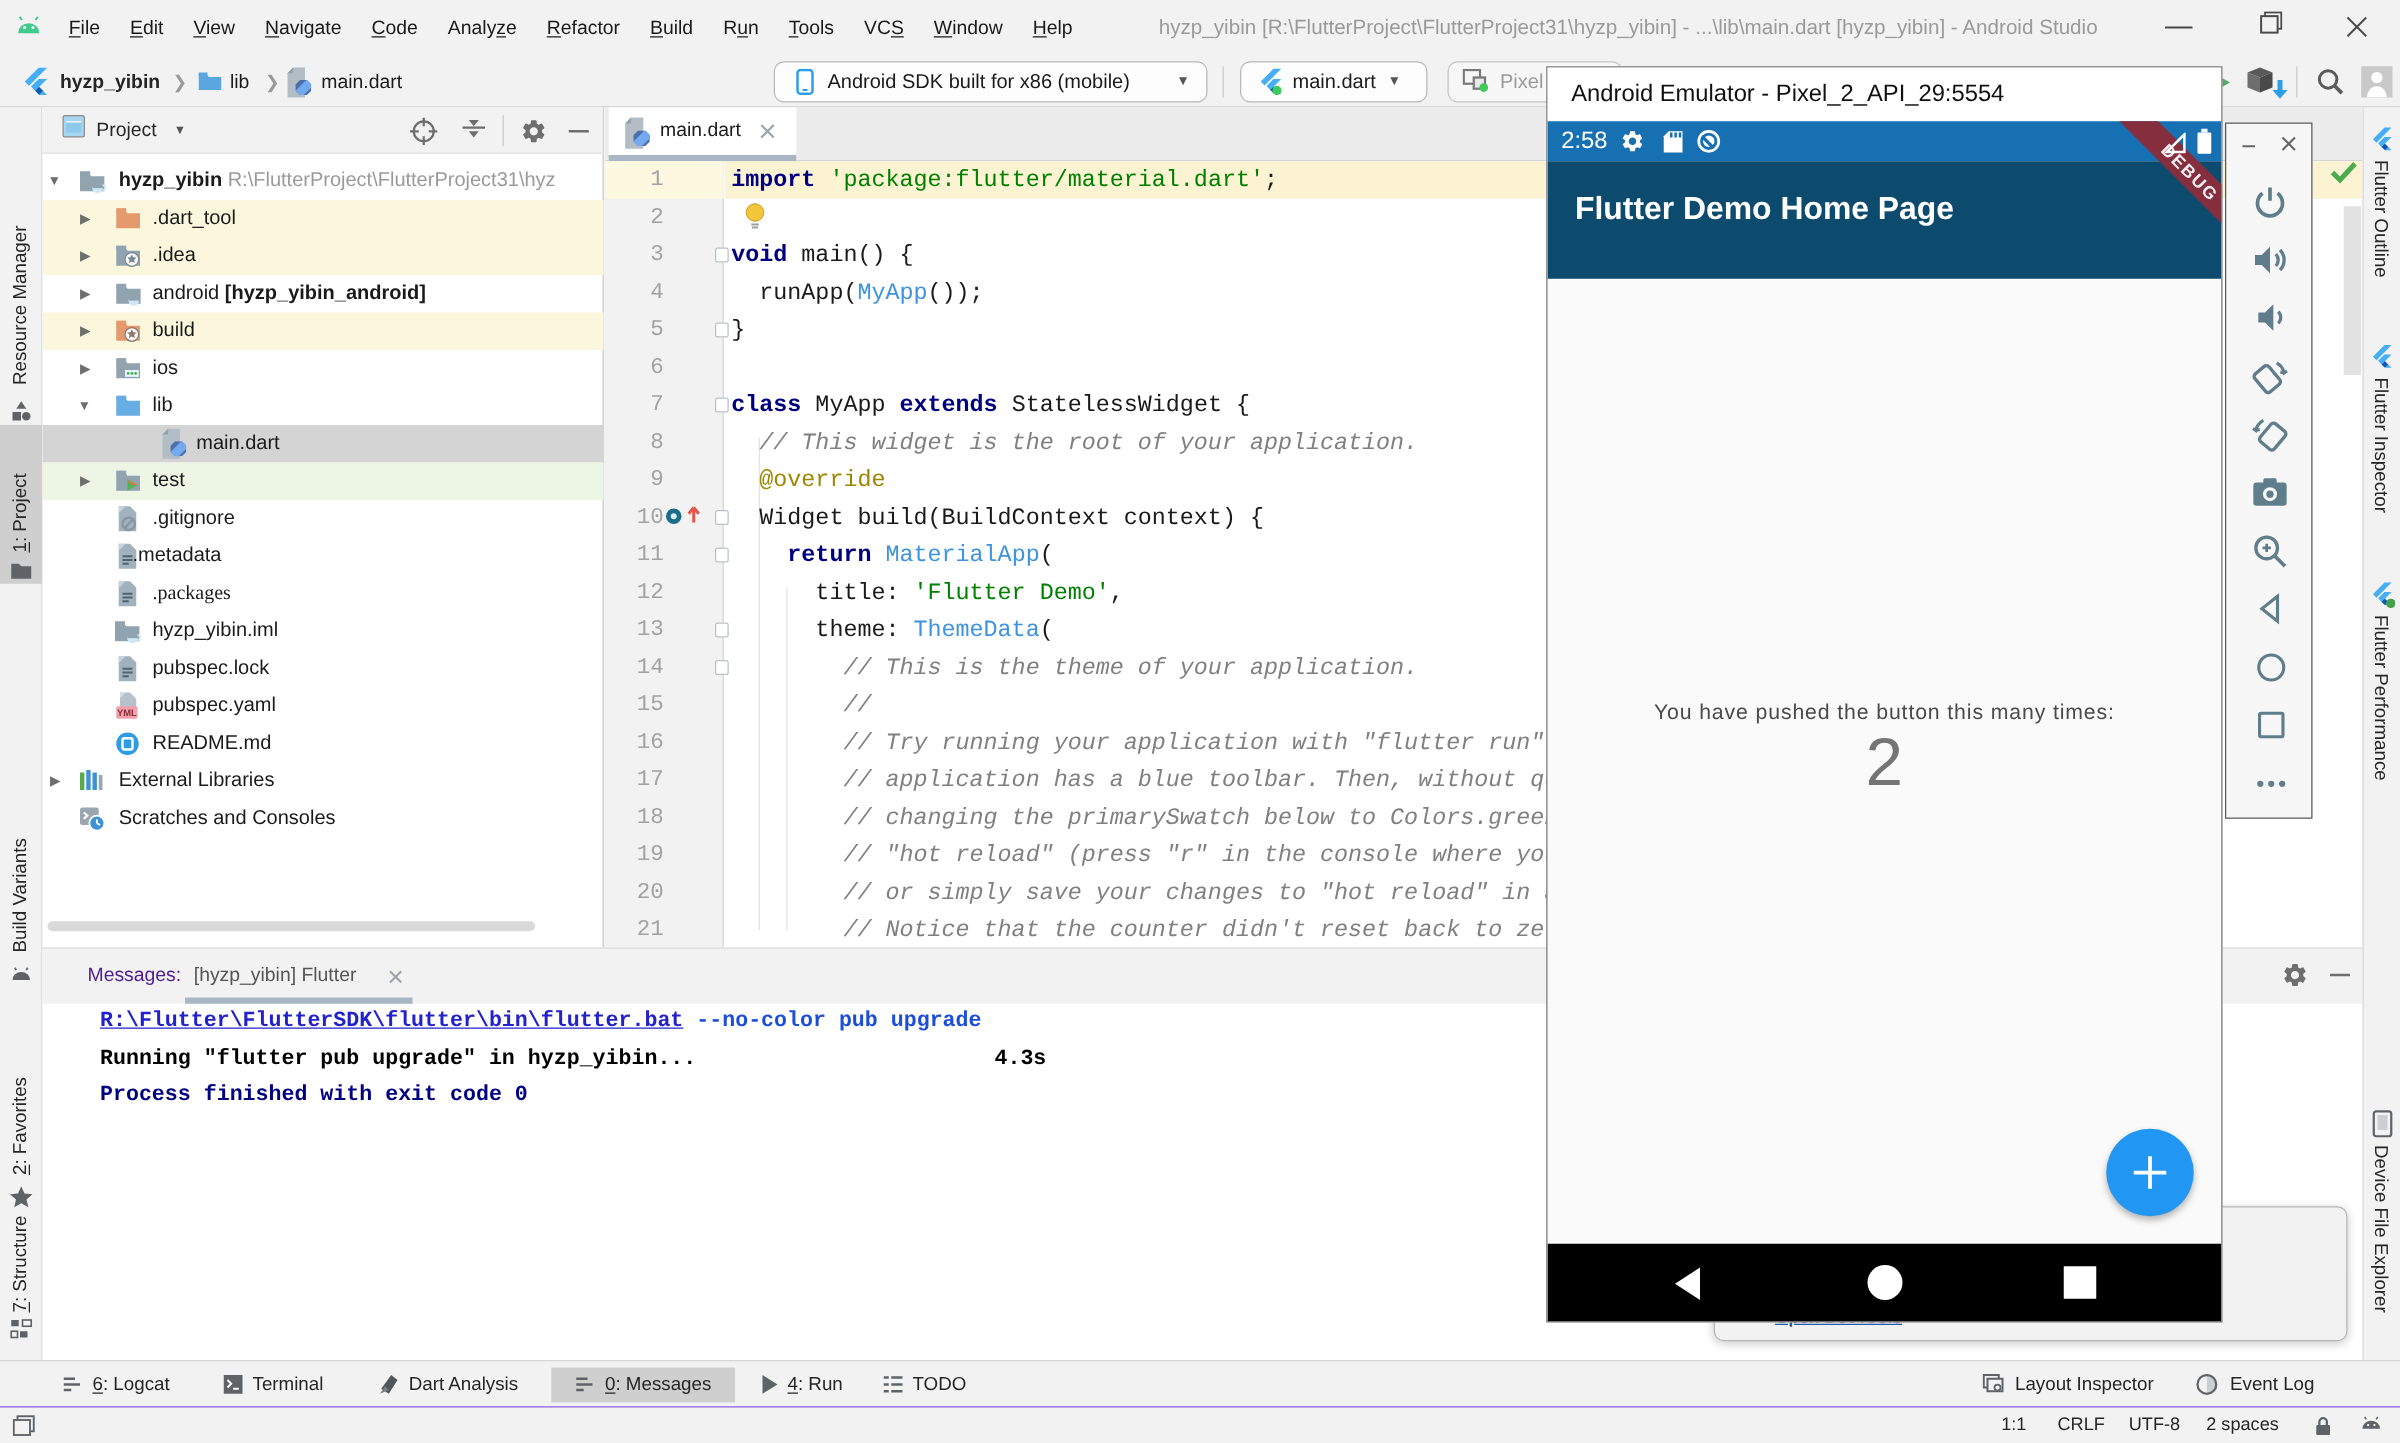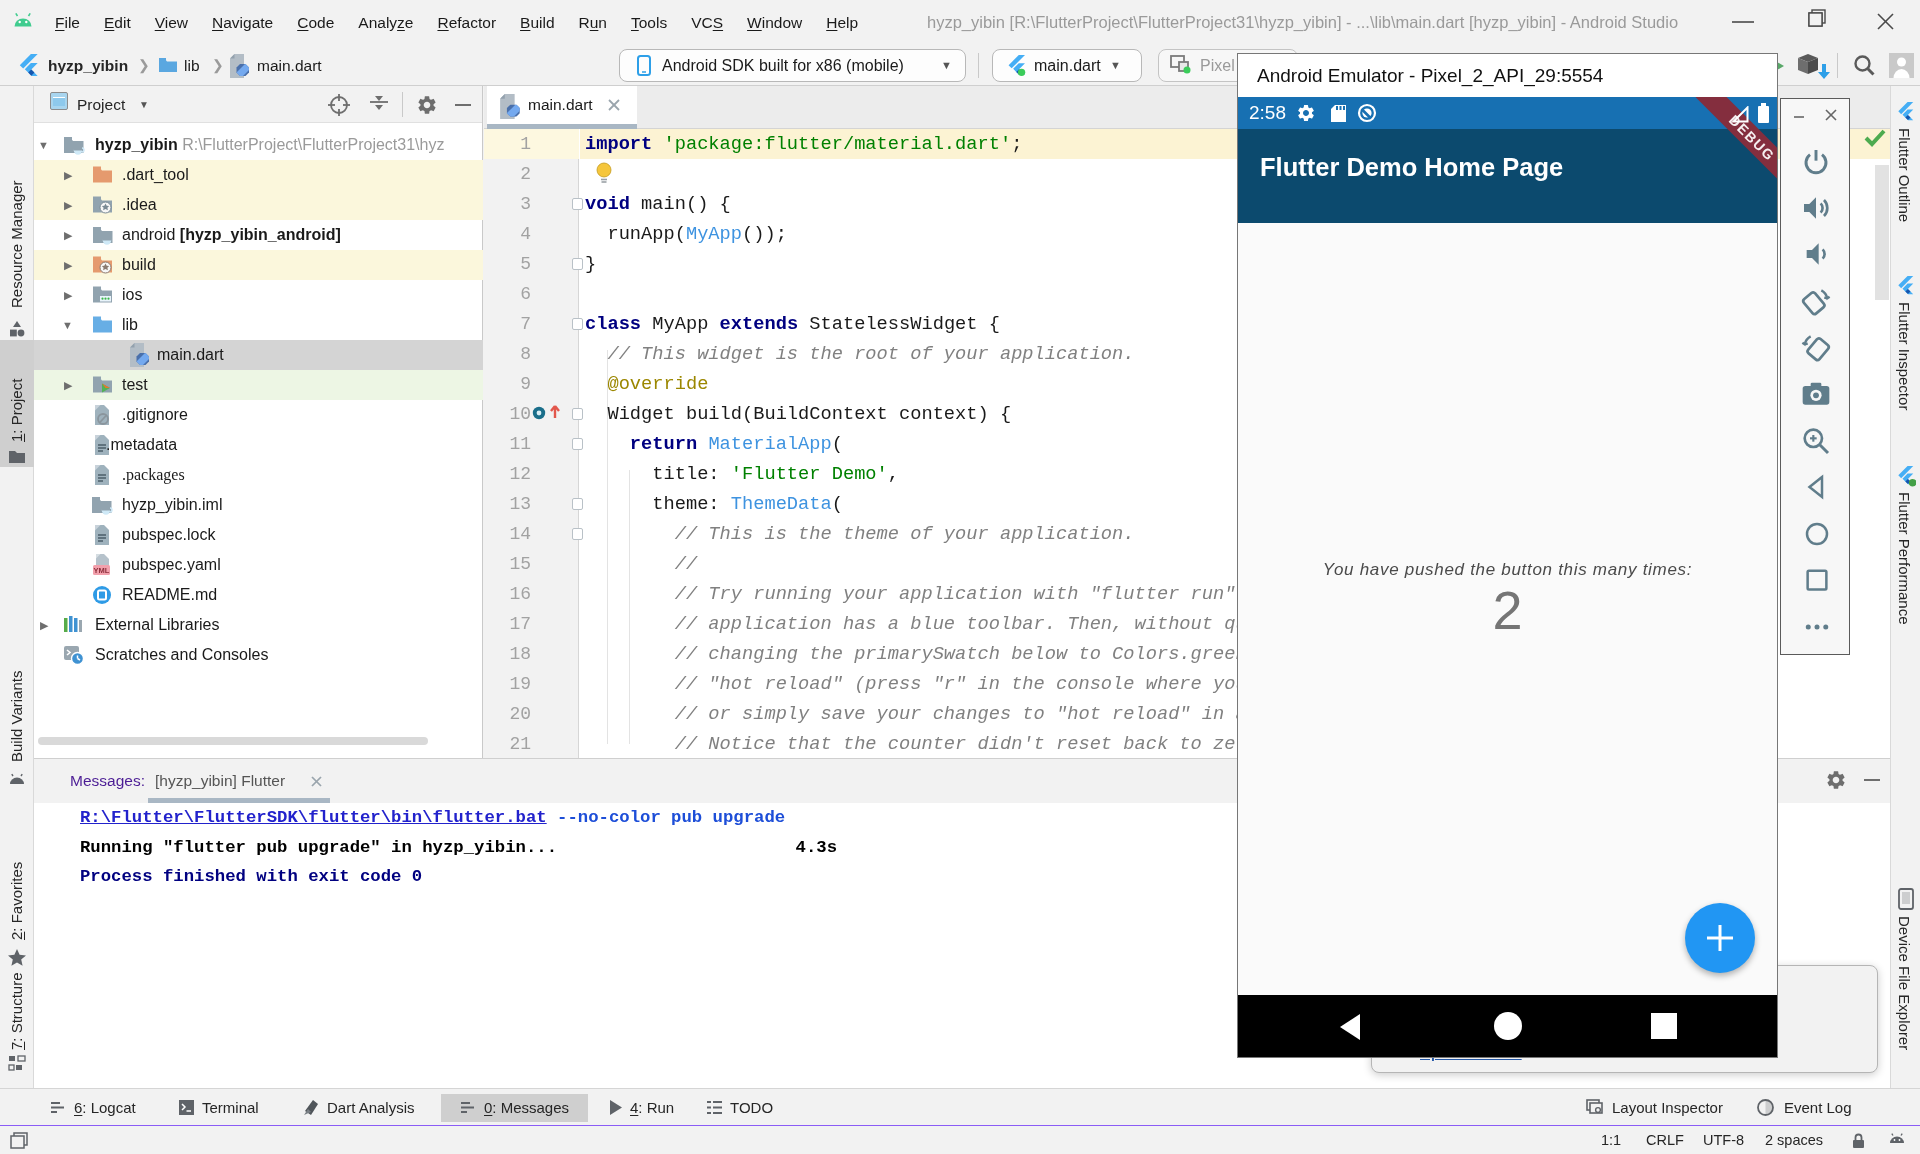--- a/index.html
+++ b/index.html
@@ -647,21 +647,21 @@
   <div class="abs" style="left:428px;top:43px;width:111px;height:111px;overflow:hidden;z-index:3;">
     <div class="abs" style="left:-14px;top:30px;width:200px;height:22px;background:#842e3e;transform:rotate(45deg);color:rgba(255,255,255,0.92);font-size:14px;font-weight:bold;text-align:center;line-height:22px;letter-spacing:1.5px;">DEBUG</div>
   </div>
 
   <svg class="abs" style="left:493px;top:52px;z-index:4;" width="19" height="18" viewBox="0 0 19 18">
       <path d="M2.5 15.5 L16.5 1.5 V15.5 Z" fill="none" stroke="#fff" stroke-width="2"></path>
     </svg>
   <div class="abs" style="left:520px;top:52px;width:11px;height:17px;background:#fff;border-radius:1px;z-index:4;"></div>
   <div class="abs" style="left:523px;top:49px;width:5px;height:3px;background:#fff;z-index:4;"></div>
 
-  <div class="abs" style="left:0;top:505px;width:539px;height:22px;line-height:22px;text-align:center;font-size:17px;letter-spacing:0.7px;color:#4a4a4a;font-style:italic;">You have pushed the button this many times:</div>
+  <div class="abs" style="left:0;top:505px;width:539px;height:22px;line-height:22px;text-align:center;font-size:17px;letter-spacing:0.7px;color:#4a4a4a;">You have pushed the button this many times:</div>
   <div class="abs" style="left:0;top:526px;width:539px;height:60px;line-height:60px;text-align:center;font-size:54px;color:#757575;">2</div>
 
   <div class="abs" style="left:447px;top:849px;width:70px;height:70px;border-radius:50%;background:#2196f3;box-shadow:0 3px 6px rgba(0,0,0,0.3);">
     <svg width="70" height="70" viewBox="0 0 70 70">
         <line x1="22" y1="35" x2="48" y2="35" stroke="#fff" stroke-width="3"></line>
         <line x1="35" y1="22" x2="35" y2="48" stroke="#fff" stroke-width="3"></line>
       </svg>
   </div>
 
   <div class="abs" style="left:0;top:941px;width:539px;height:63px;background:#000;">

